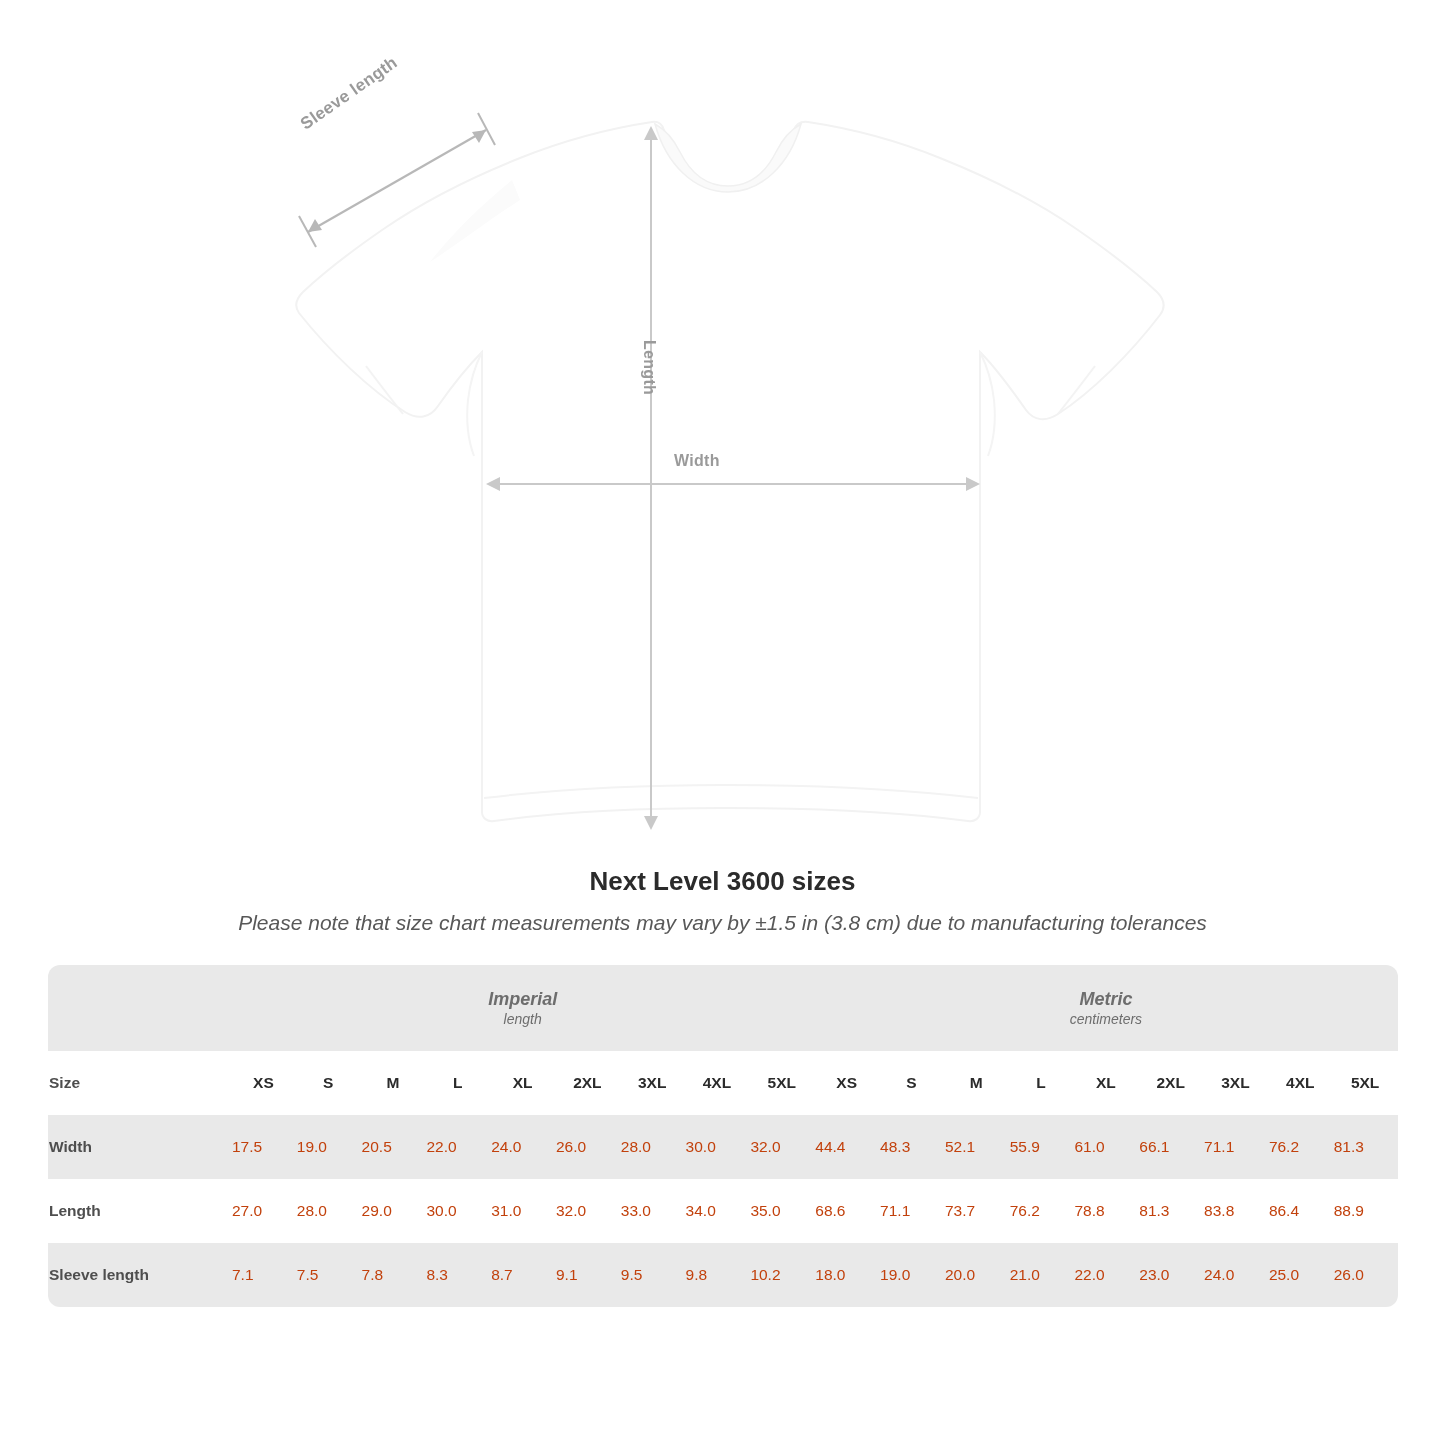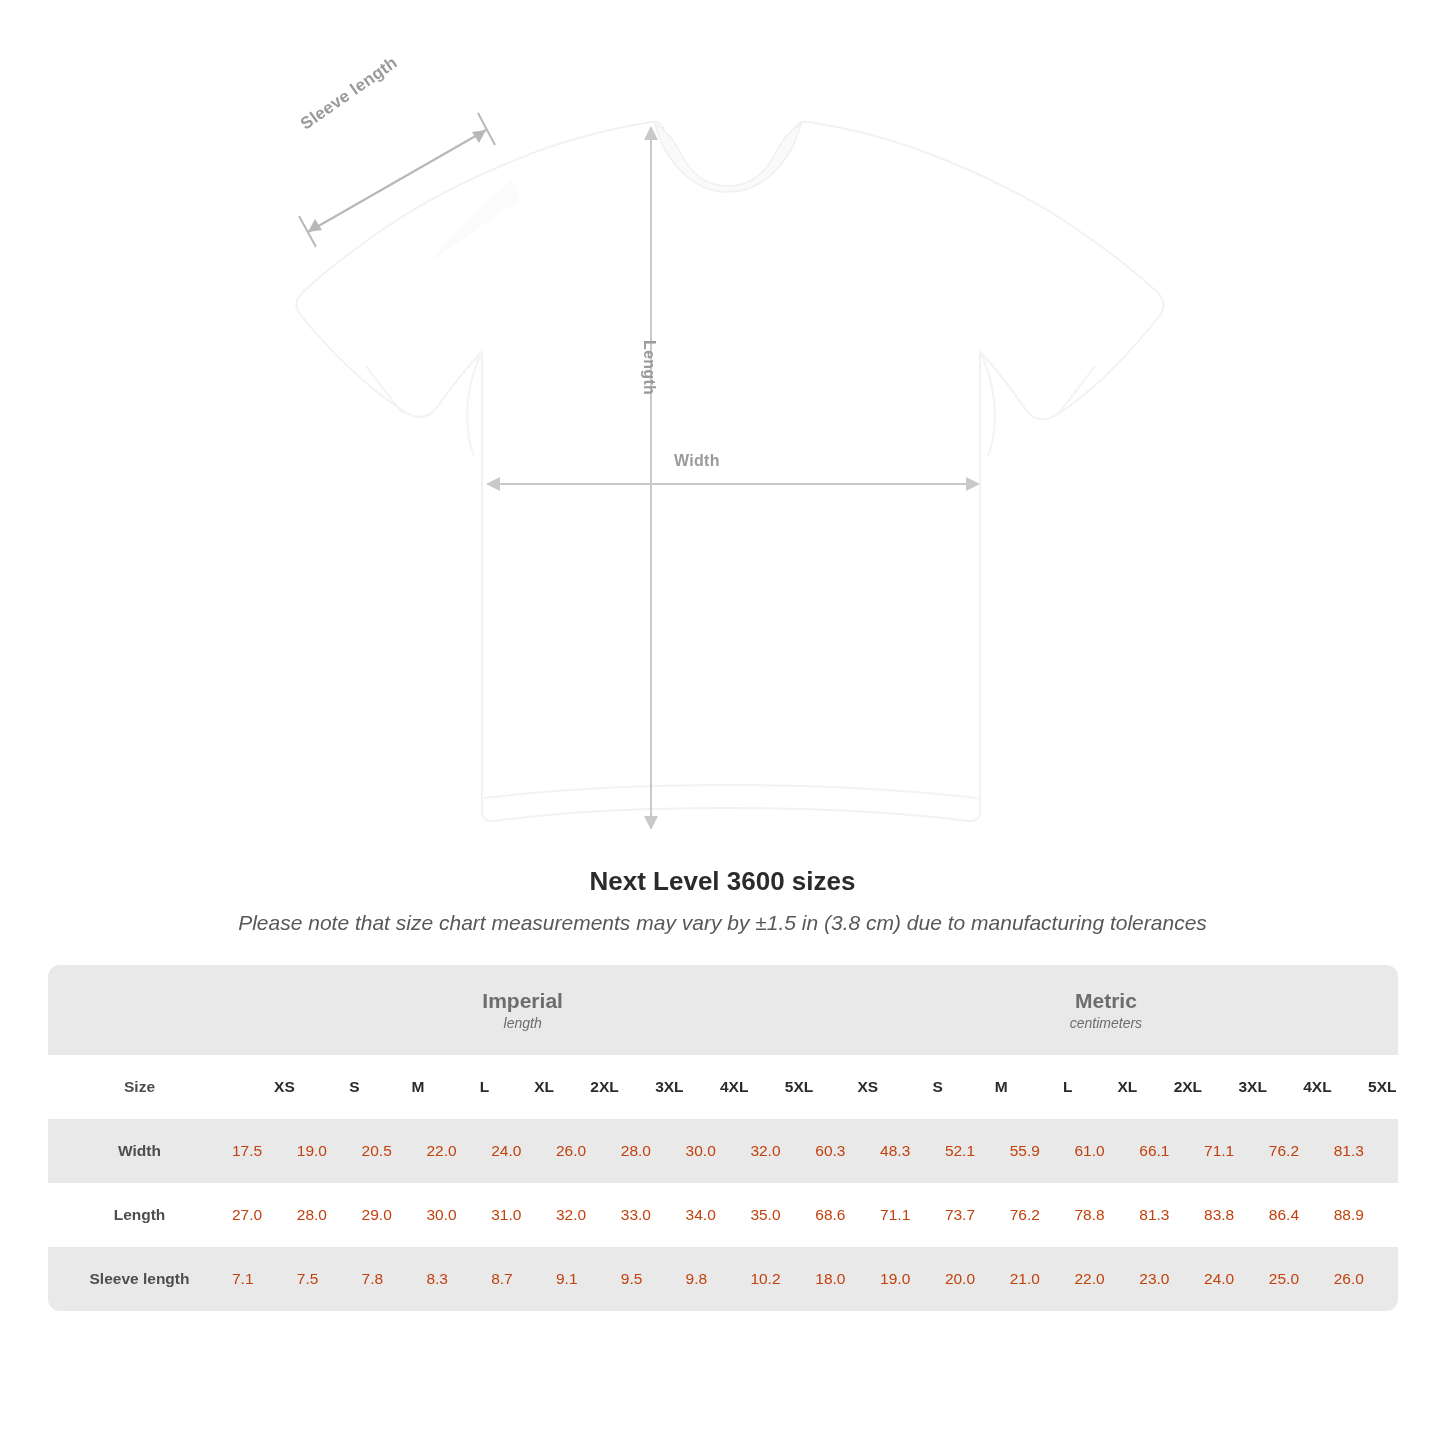--- a/index.html
+++ b/index.html
@@ -69,22 +69,23 @@
     border-collapse: collapse;
     width: 1349px;
     table-layout: fixed;
   }
   table.size-table tr.unit-row td {
     background: #e9e9e9;
     padding: 22px 0 24px 0;
     text-align: center;
   }
   .unit-name {
-    font-size: 21px;
-    font-weight: bold;
+    font-size: 18px;
+    font-weight: bold;
+    font-style: italic;
     color: #6d6d6d;
     line-height: 1.35;
   }
   .unit-sub {
     font-size: 14px;
     font-style: italic;
     color: #6d6d6d;
   }
   td.rounded-tl { border-top-left-radius: 12px; }
   td.rounded-tr { border-top-right-radius: 12px; }
@@ -92,35 +93,34 @@
   td.rounded-br { border-bottom-right-radius: 12px; }
 
   table.size-table td {
     border: none;
     height: 54px;
   }
   .row-head {
     font-size: 15.5px;
     font-weight: bold;
     color: #4e4e4e;
-    text-align: center;
     width: 183px;
   }
   .cell {
     font-size: 15.5px;
     color: #c2410c;
   }
   tr.shade td { background: #e9e9e9; }
   tr.plain td { background: #ffffff; }
   tr.head-row td { background: #ffffff; }
   tr.head-row .col-head {
     font-size: 15.5px;
     font-weight: bold;
     color: #2b2b2b;
-    text-align: right;
+    text-align: center;
   }
   tr.head-row .row-head { font-weight: bold; color: #4e4e4e; }
   tr.size-row td { height: 64px; }
 </style>
 </head>
 <body>
 
 <div class="page">
 
   <div class="illustration">
@@ -249,21 +249,21 @@
           <td class="row-head">Width</td>
           <td class="cell">17.5</td>
           <td class="cell">19.0</td>
           <td class="cell">20.5</td>
           <td class="cell">22.0</td>
           <td class="cell">24.0</td>
           <td class="cell">26.0</td>
           <td class="cell">28.0</td>
           <td class="cell">30.0</td>
           <td class="cell">32.0</td>
-          <td class="cell">60.3</td>
+          <td class="cell">44.4</td>
           <td class="cell">48.3</td>
           <td class="cell">52.1</td>
           <td class="cell">55.9</td>
           <td class="cell">61.0</td>
           <td class="cell">66.1</td>
           <td class="cell">71.1</td>
           <td class="cell">76.2</td>
           <td class="cell">81.3</td>
         </tr>
 

